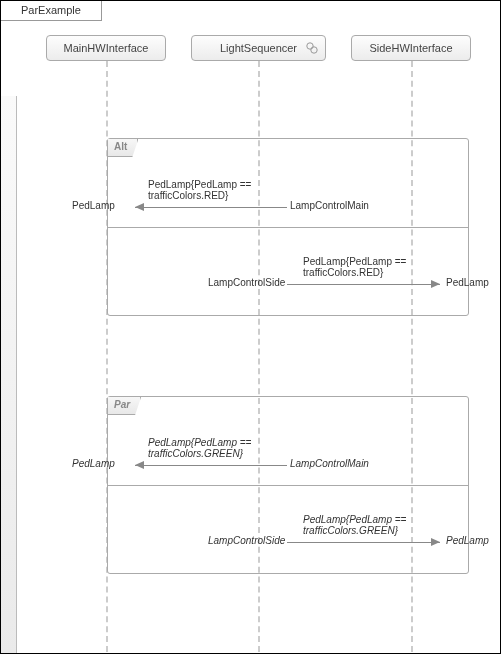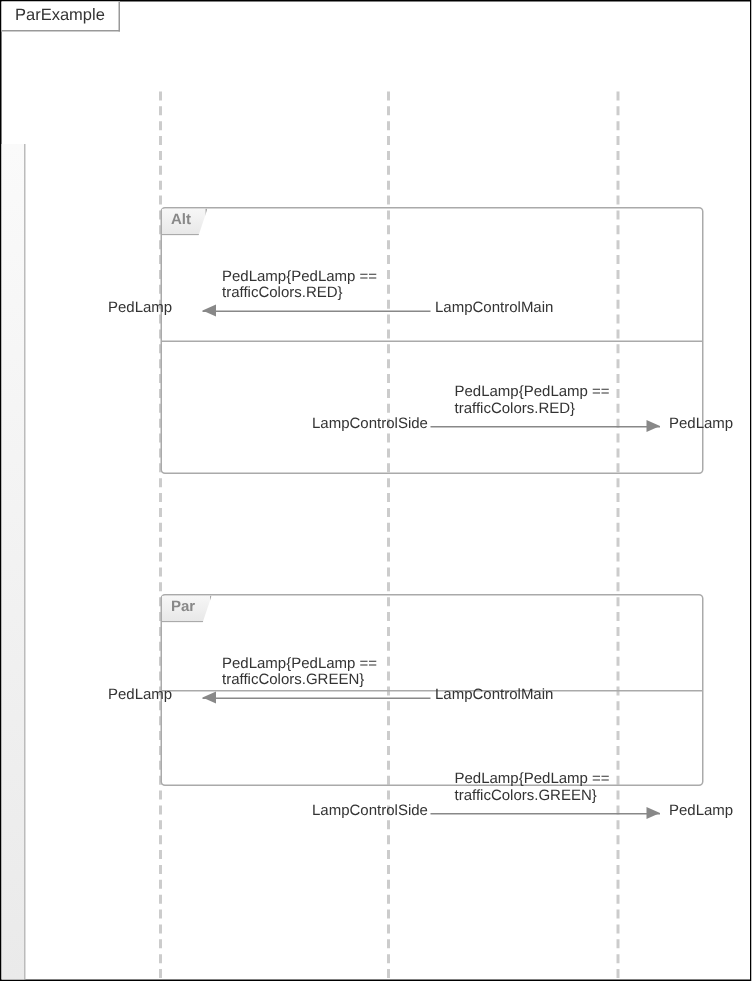--- a/index.html
+++ b/index.html
@@ -1,47 +1,56 @@
 <!DOCTYPE html>
 <html><head>
 <meta charset="utf-8">
 <style>
   * { box-sizing: border-box; margin: 0; padding: 0; }
   body { font-family: Arial, sans-serif; font-size: 11px; color: #333; background: #fff; }
   .canvas { position: relative; width: 501px; height: 654px; border: 1px solid #000; background: #fff; }
-  .tab { position: absolute; top: 0; left: 0; height: 20px; padding: 3px 9px; border: 1px solid #999; border-top: none; border-left: none; background: #fff; font-size: 11px; }
+  .tab { position: absolute; top: 0; left: 0; height: 20px; padding: 3px 20px; border: 1px solid #999; border-top: none; border-left: none; background: #fff; font-size: 11px; }
   .lifeline-head { position: absolute; top: 34px; height: 26px; background: linear-gradient(#fdfdfd,#ececec); border: 1px solid #aaa; border-radius: 4px; display: flex; align-items: center; justify-content: center; font-size: 11px; color: #444; }
   .lh1 { left: 45px; width: 120px; }
   .lh2 { left: 190px; width: 135px; }
   .lh3 { left: 350px; width: 120px; }
   .lh2-icon { position: absolute; right: 6px; top: 5px; width: 14px; height: 14px; }
   .lifeline { position: absolute; top: 60px; bottom: 1px; width: 0; border-left: 2px dashed #ccc; }
   .ll1 { left: 105px; }
   .ll2 { left: 257px; }
   .ll3 { left: 410px; }
   .sidebar { position: absolute; left: 0; top: 95px; bottom: 0; width: 16px; background: linear-gradient(#fafafa,#eaeaea); border-right: 1px solid #bbb; }
   .frag { position: absolute; left: 78px; width: 362px; border: 1px solid #aaa; border-radius: 3px; background: transparent; margin-left: 28px; }
   .frag1 { top: 137px; height: 178px; }
-  .frag2 { top: 395px; height: 128px; }
+  .frag2 { top: 395px; height: 178px; font-style: italic; }
   .frag-tab { position: absolute; top: 0; left: 0; height: 18px; padding: 2px 10px 2px 6px; border-right: 1px solid #aaa; border-bottom: 1px solid #aaa; background: linear-gradient(#f7f7f7,#e8e8e8); font-size: 10px; font-weight: bold; color: #888; clip-path: polygon(0 0, 100% 0, calc(100% - 6px) 100%, 0 100%); }
   .frag-div { position: absolute; left: 0; right: 0; top: 50%; border-top: 1px solid #aaa; }
   .msg-label { position: absolute; font-size: 10px; color: #333; text-align: left; line-height: 1.1; }
   .role-label { position: absolute; font-size: 10px; color: #333; }
   .arrow-line { position: absolute; height: 1px; background: #888; }
   .arrow-left::before, .arrow-right::after { content: ''; position: absolute; top: -4px; width: 0; height: 0; border-top: 4px solid transparent; border-bottom: 4px solid transparent; }
   .arrow-left::before { left: 0; border-right: 9px solid #888; }
   .arrow-right::after { right: 0; border-left: 9px solid #888; }
 </style>
 </head>
 <body>
 
 <div class="canvas">
 
   <div class="tab">ParExample</div>
 
+  <div class="lifeline-head lh1">MainHWInterface</div>
+  <div class="lifeline-head lh2">
+    <span>LightSequencer</span>
+    <svg class="lh2-icon" viewBox="0 0 14 14">
+      <circle cx="5" cy="5" r="3.2" fill="none" stroke="#999" stroke-width="1"></circle>
+      <circle cx="9" cy="9" r="3.2" fill="none" stroke="#999" stroke-width="1"></circle>
+    </svg>
+  </div>
+  <div class="lifeline-head lh3">SideHWInterface</div>
 
   <div class="lifeline ll1"></div>
   <div class="lifeline ll2"></div>
   <div class="lifeline ll3"></div>
 
   <div class="sidebar"></div>
 
   <div class="frag frag1">
     <div class="frag-tab">Alt</div>
     <div class="frag-div"></div>

